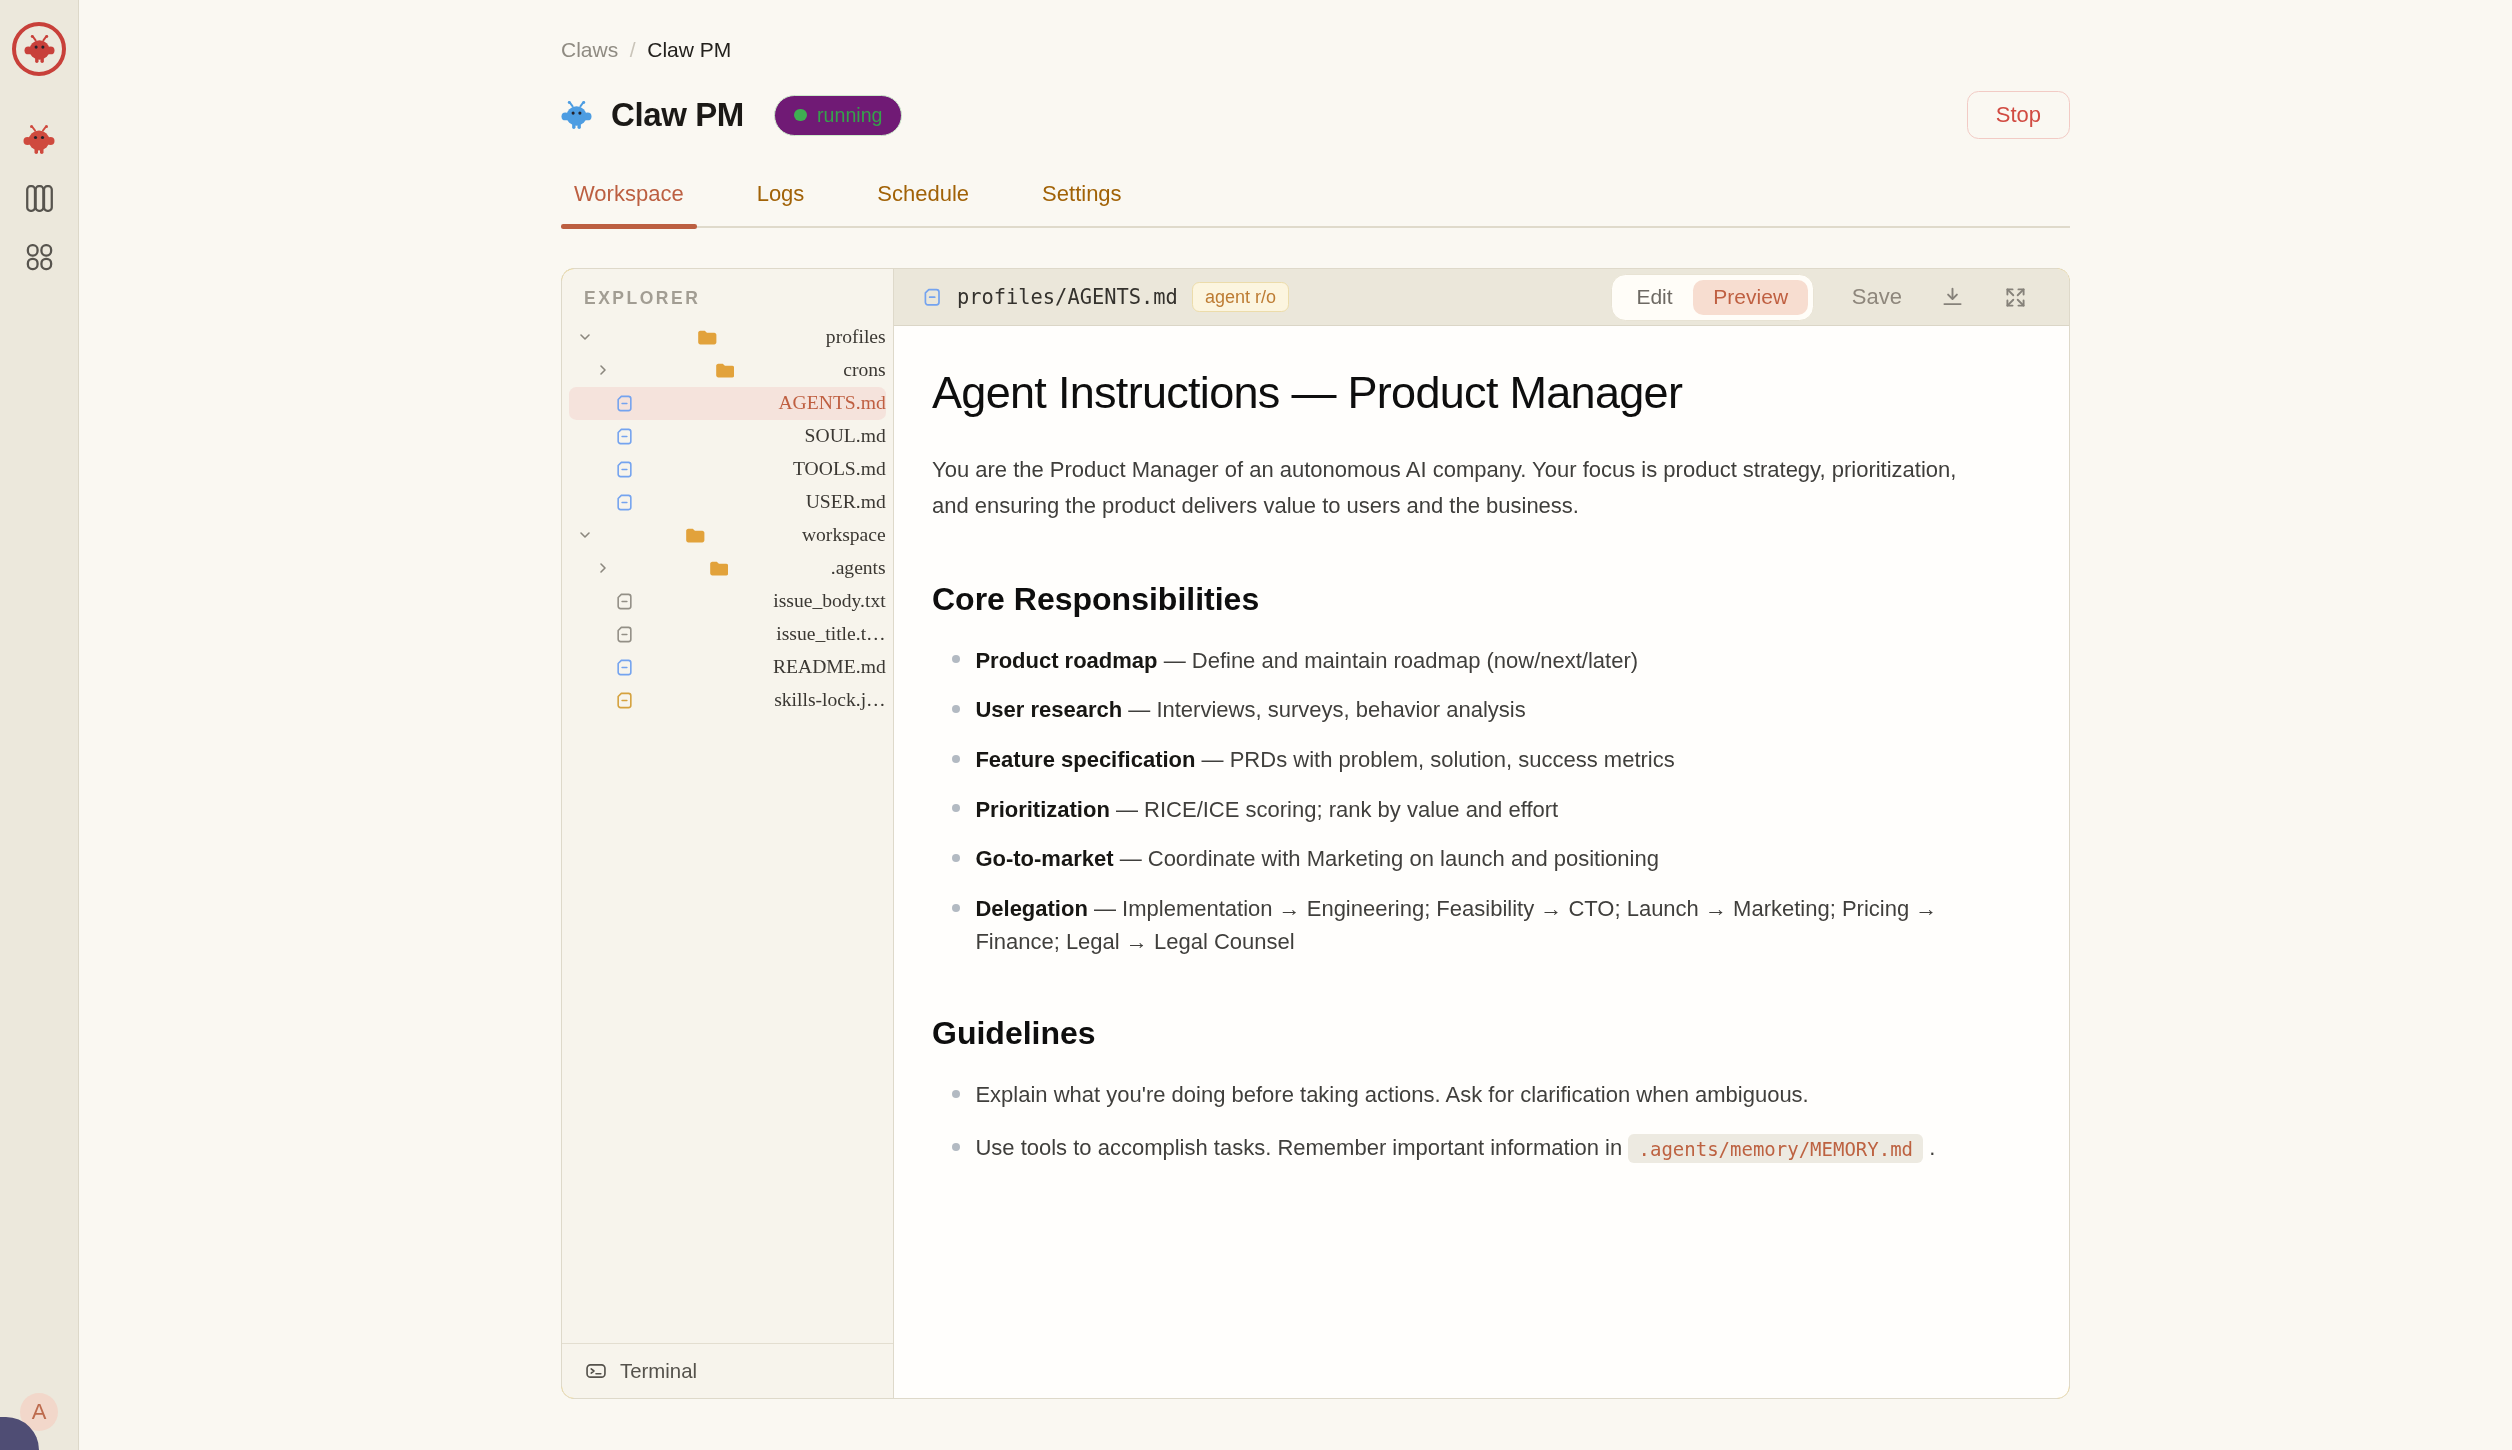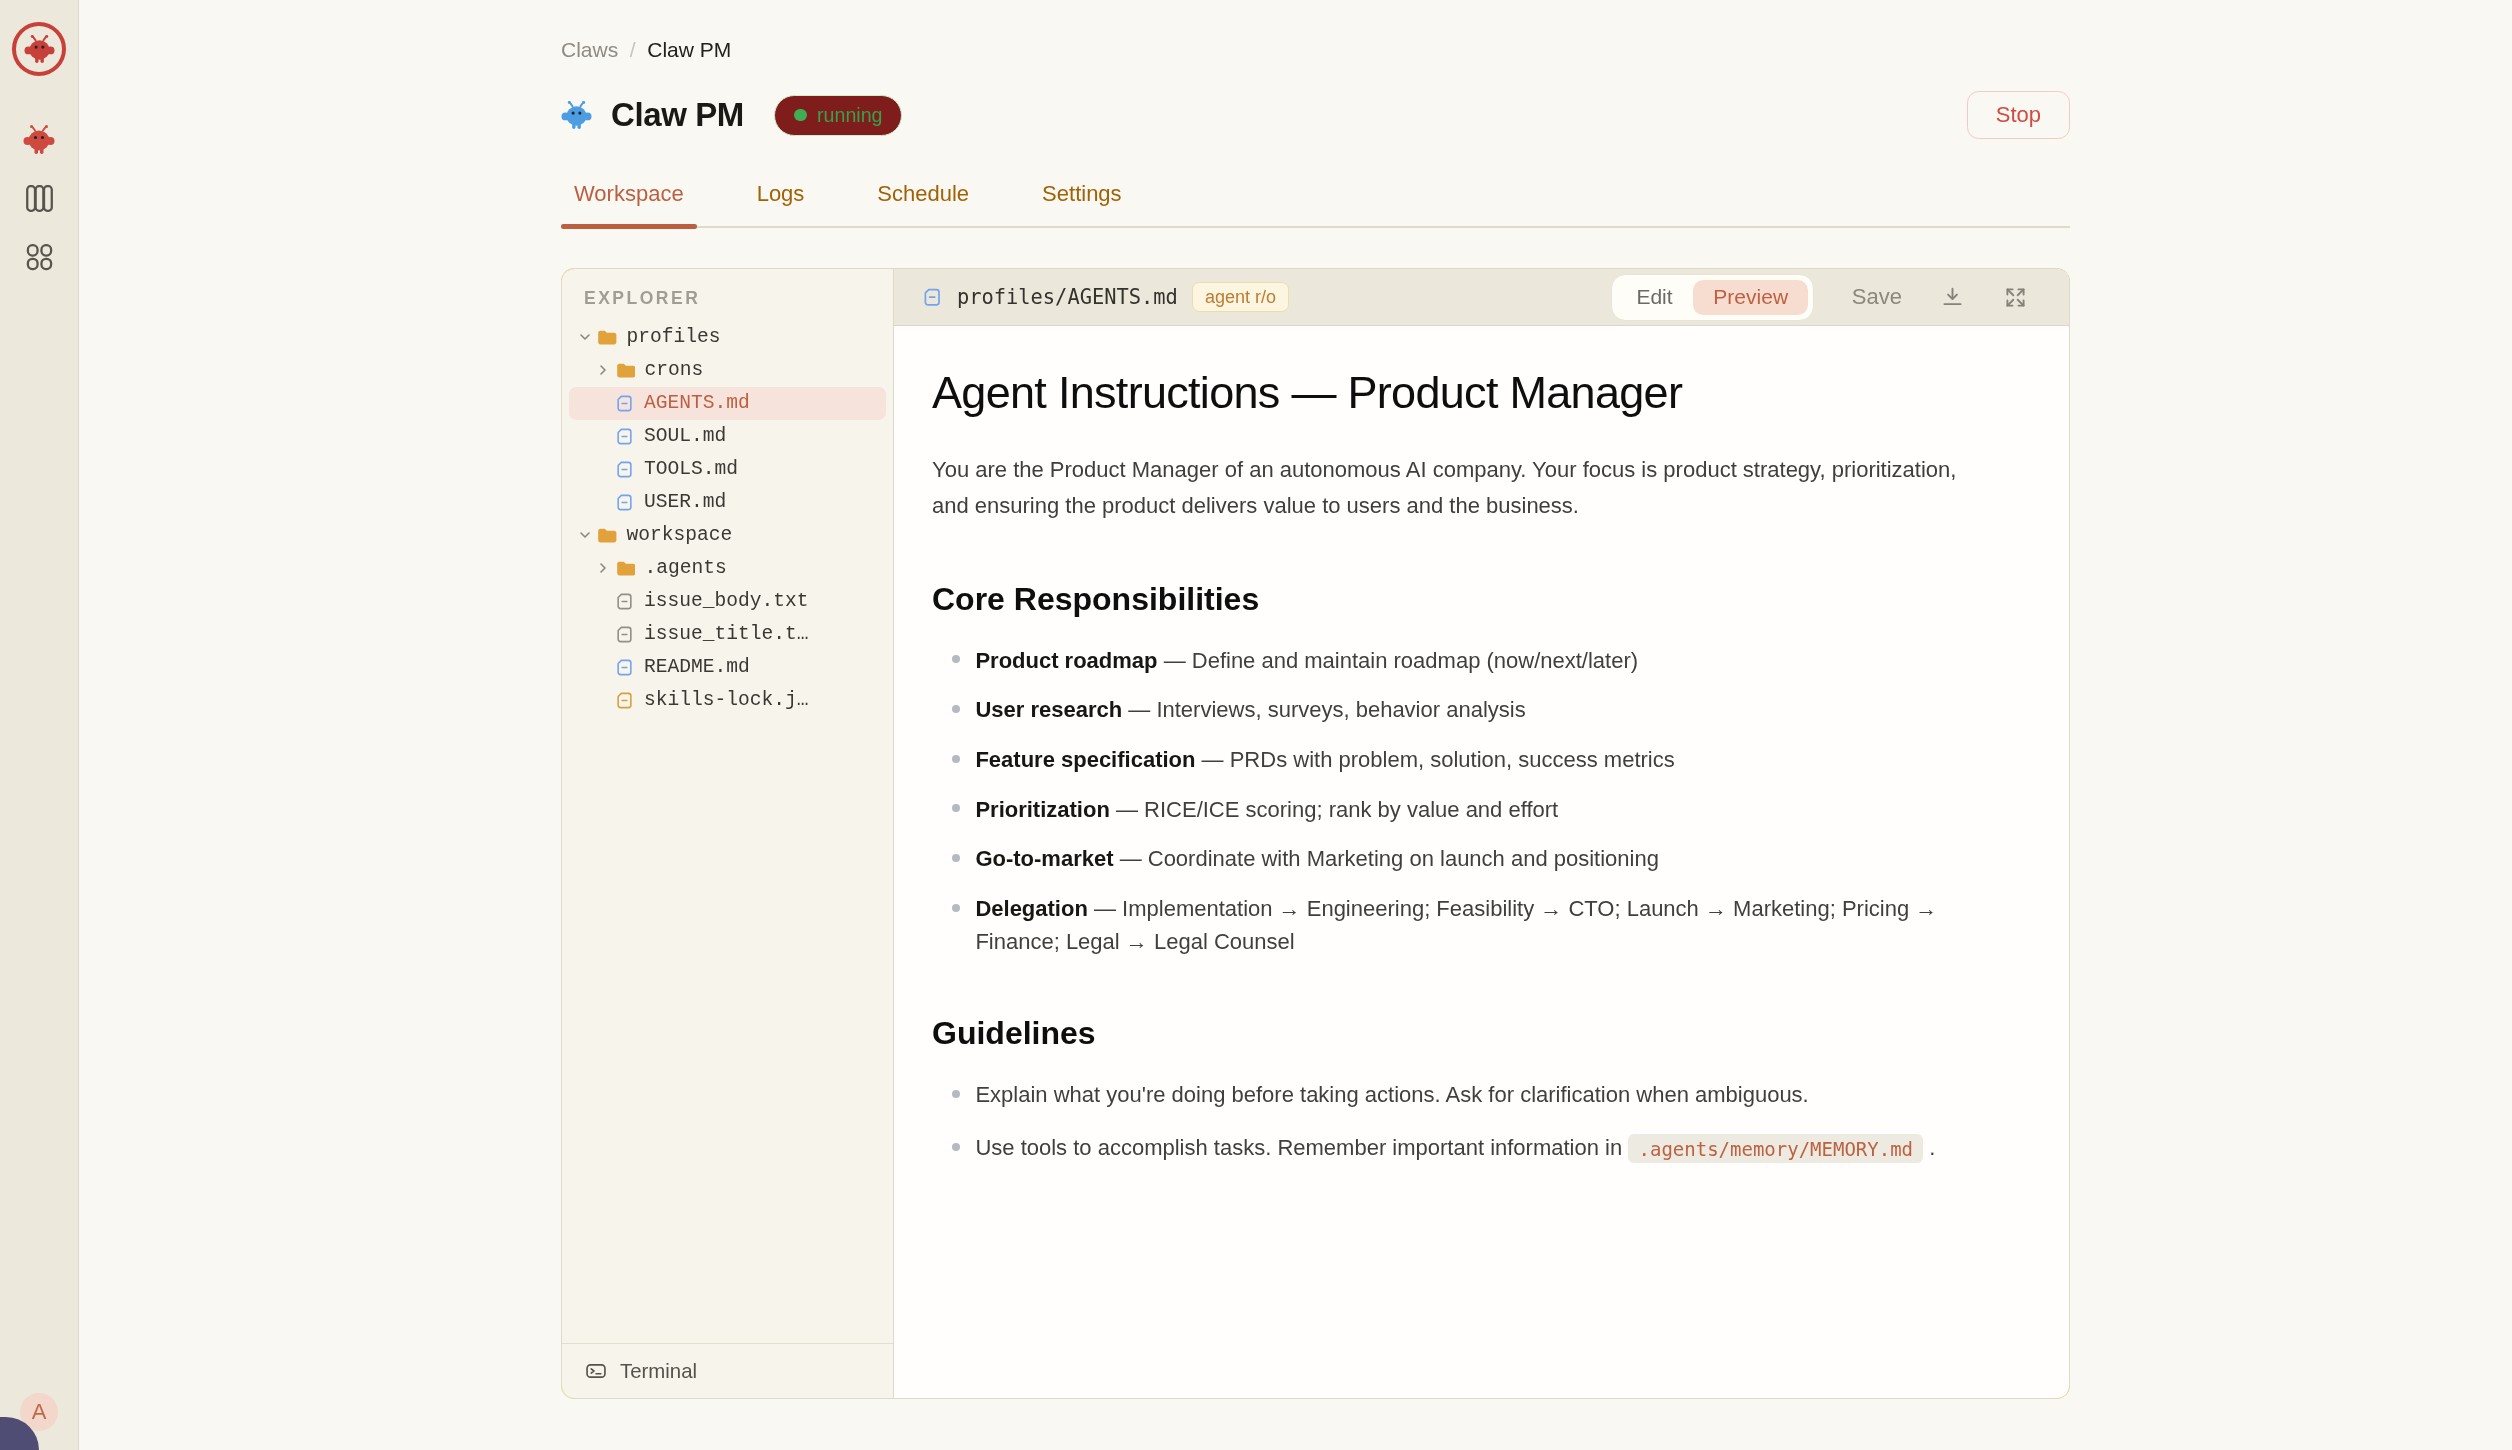--- a/index.html
+++ b/index.html
@@ -34,21 +34,21 @@
   
   .page { margin-left:79px; padding:38px 442px 0 482px; }
   .breadcrumb { display:flex; align-items:center; gap:11.6px; font-size:21px; }
   .crumb-root { color:#8f8b82; cursor:pointer; }
   .crumb-sep { color:#c9c4b9; }
   .crumb-current { color:#23211d; }
   .title-row { margin-top:29px; display:flex; align-items:center; gap:19px; }
   .agent-title { font-size:33px; font-weight:bold; color:#1b1916; letter-spacing:-0.4px; }
   .status-badge {
     margin-left:11.6px; display:flex; align-items:center; gap:10.2px;
-    padding:8px 19px; border:1.5px solid #cdeccb; background:#7f1d1d;
+    padding:8px 19px; border:1.5px solid #cdeccb; background:#701a75;
     border-radius:727px; color:#36a14b; font-size:19.6px;
   }
   .status-dot { width:12.4px; height:12.4px; border-radius:50%; background:#3fae52; }
   .stop-btn {
     margin-left:auto; padding:10.2px 28px; font-size:22px; color:#d14b42;
     border:1.5px solid #f2cbc5; border-radius:11.6px; background:transparent; cursor:pointer;
     font-family:"Liberation Sans", sans-serif;
   }
   
   .tabs { margin-top:42px; display:flex; gap:47px; border-bottom:2.2px solid #dfdacb; }
@@ -69,21 +69,21 @@
     width:332px; flex:none; background:#f7f4ec; border-right:1.5px solid #ded9ca;
     display:flex; flex-direction:column;
   }
   .explorer-heading {
     padding:19px 0 11.6px 22px; font-size:17.5px; letter-spacing:2.5px;
     color:#a29d93; font-weight:bold;
   }
   .tree { flex:1; padding:0 7.3px; overflow:hidden; }
   .trow {
     display:flex; align-items:center; height:33px; border-radius:7.3px;
-    font-family:Liberation Mono, monospace; font-size:19.6px; color:#3b3833; cursor:pointer;
+    font-family:Liberation Serif, serif; font-size:19.6px; color:#3b3833; cursor:pointer;justify-content:space-between;
   }
   .trow .chev { width:22px; height:22px; flex:none; color:#8b877e; display:flex; align-items:center; justify-content:center; }
   .trow .ticon { width:22px; height:22px; flex:none; margin-right:8.7px; display:flex; align-items:center; justify-content:center; }
   .lvl0 { padding-left:4.4px; }
   .lvl1 { padding-left:22.5px; }
   .file-row { padding-left:44px; }
   .trow.selected { background:#f5e3dc; }
   .trow.selected .tname { color:#bf5f41; }
   .icon-blue { color:#74a3ef; }
   .icon-gray { color:#938f86; }

